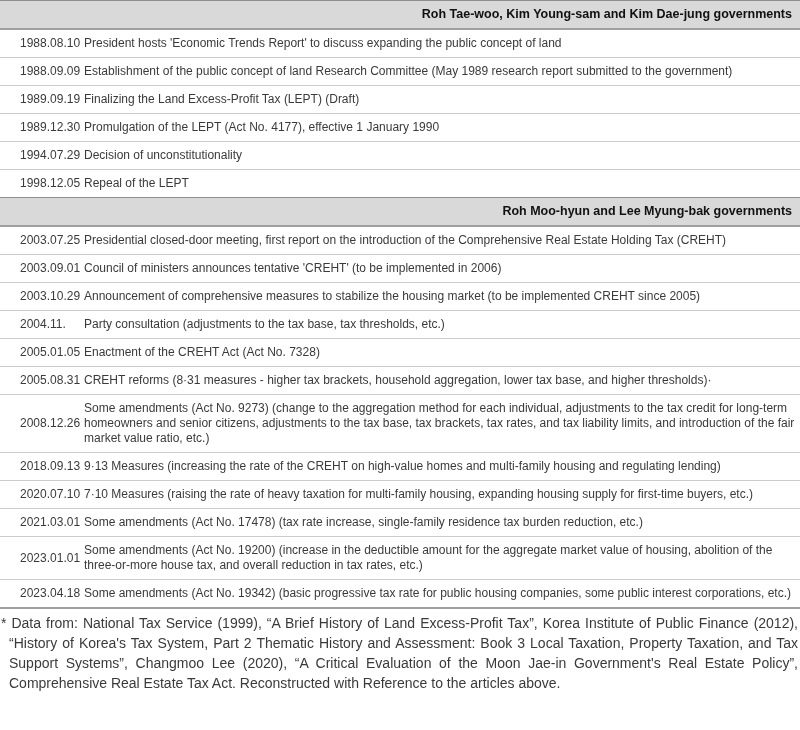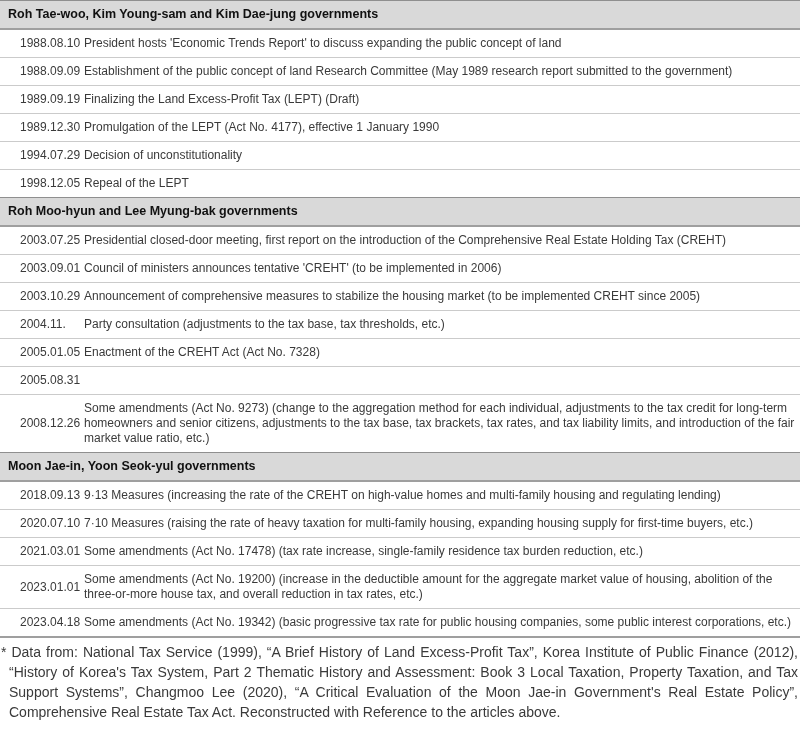--- a/index.html
+++ b/index.html
@@ -15,21 +15,21 @@
     border-bottom: 2px solid var(--border-mid, #9f9f9f);
     box-sizing: border-box;
   }
   .section-header {
     background: var(--header-bg, #d9d9d9);
     border-top: 1px solid var(--border-dark, #8f8f8f);
     border-bottom: 2px solid var(--border-mid, #9f9f9f);
     font-size: 12.5px;
     font-weight: bold;
     color: #111111;
-    text-align: left;
+    text-align: right;
     line-height: 15px;
     padding: 6px 8px;
     box-sizing: border-box;
   }
   .row {
     display: flex;
     align-items: center;
     padding: 6px 0;
     font-size: 12px;
     line-height: 15px;
@@ -102,26 +102,26 @@
     <div class="row">
       <div class="date">2004.11.</div>
       <div class="desc">Party consultation (adjustments to the tax base, tax thresholds, etc.)</div>
     </div>
     <div class="row">
       <div class="date">2005.01.05</div>
       <div class="desc">Enactment of the CREHT Act (Act No. 7328)</div>
     </div>
     <div class="row">
       <div class="date">2005.08.31</div>
+      <div class="desc">CREHT reforms (8·31 measures - higher tax brackets, household aggregation, lower tax base, and higher thresholds)·</div>
     </div>
     <div class="row">
       <div class="date">2008.12.26</div>
       <div class="desc">Some amendments (Act No. 9273) (change to the aggregation method for each individual, adjustments to the tax credit for long-term homeowners and senior citizens, adjustments to the tax base, tax brackets, tax rates, and tax liability limits, and introduction of the fair market value ratio, etc.)</div>
     </div>
-    <div class="section-header">Moon Jae-in, Yoon Seok-yul governments</div>
     <div class="row">
       <div class="date">2018.09.13</div>
       <div class="desc">9·13 Measures (increasing the rate of the CREHT on high-value homes and multi-family housing and regulating lending)</div>
     </div>
     <div class="row">
       <div class="date">2020.07.10</div>
       <div class="desc">7·10 Measures (raising the rate of heavy taxation for multi-family housing, expanding housing supply for first-time buyers, etc.)</div>
     </div>
     <div class="row">
       <div class="date">2021.03.01</div>

